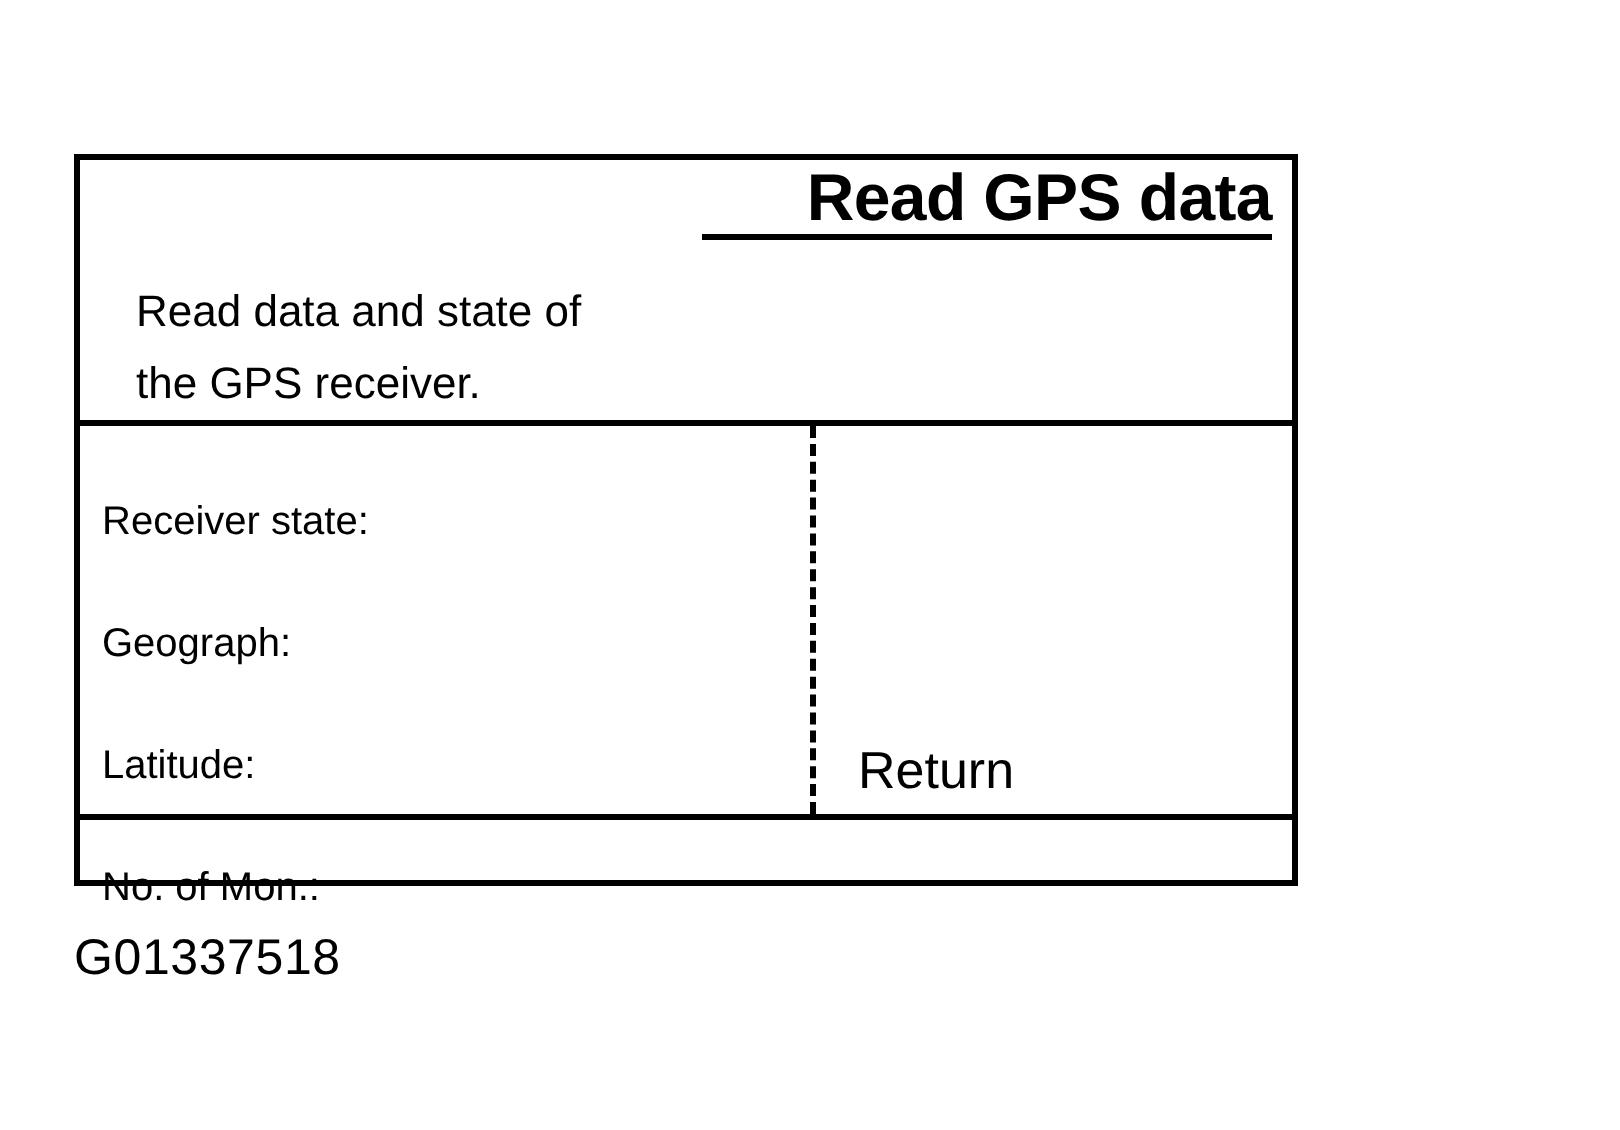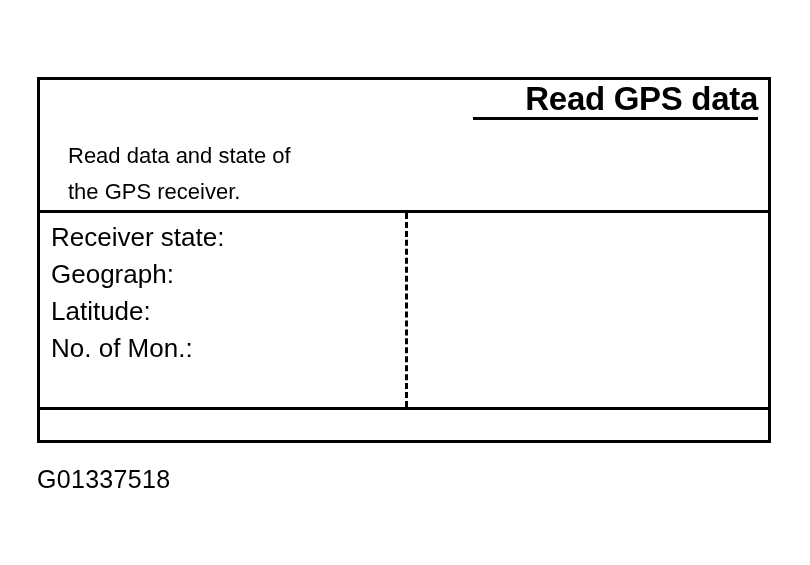--- a/index.html
+++ b/index.html
@@ -14,21 +14,21 @@
     font-family: "Liberation Sans", sans-serif;
     color: #000000;
     overflow: hidden;
   }
 
   
   #screen-frame {
     position: absolute;
     left: 37px;
     top: 77px;
-    width: 734px;      
+    width: 612px;      
     height: 366px;     
     box-sizing: border-box;
     border: 3px solid #000;
     background: #fff;
   }
 
   
   #header-band {
     position: absolute;
     left: 0;
@@ -78,23 +78,24 @@
     border-bottom: 3px solid #000;
   }
 
   #field-list {
     position: absolute;
     left: 11px;
     top: 6px;
     width: 355px;
   }
   .field-label {
-    font-size: 26px;
+    font-size: 20px;
     line-height: 37px;
     white-space: nowrap;
+    margin-top: 24px;
   }
 
   
   #column-divider {
     position: absolute;
     left: 365px;
     top: 0;
     bottom: 0;
     width: 0;
     border-left: 3px dashed #000;
@@ -146,20 +147,21 @@
 
     <div id="field-list">
       <div class="field-label">Receiver state:</div>
       <div class="field-label">Geograph:</div>
       <div class="field-label">Latitude:</div>
       <div class="field-label">No. of Mon.:</div>
     </div>
 
     <div id="column-divider"></div>
 
+    <div id="return-label">Return</div>
 
   </div>
 
   <div id="bottom-strip"></div>
 
 </div>
 
 <div id="figure-caption">G01337518</div>
 
 </body></html>

